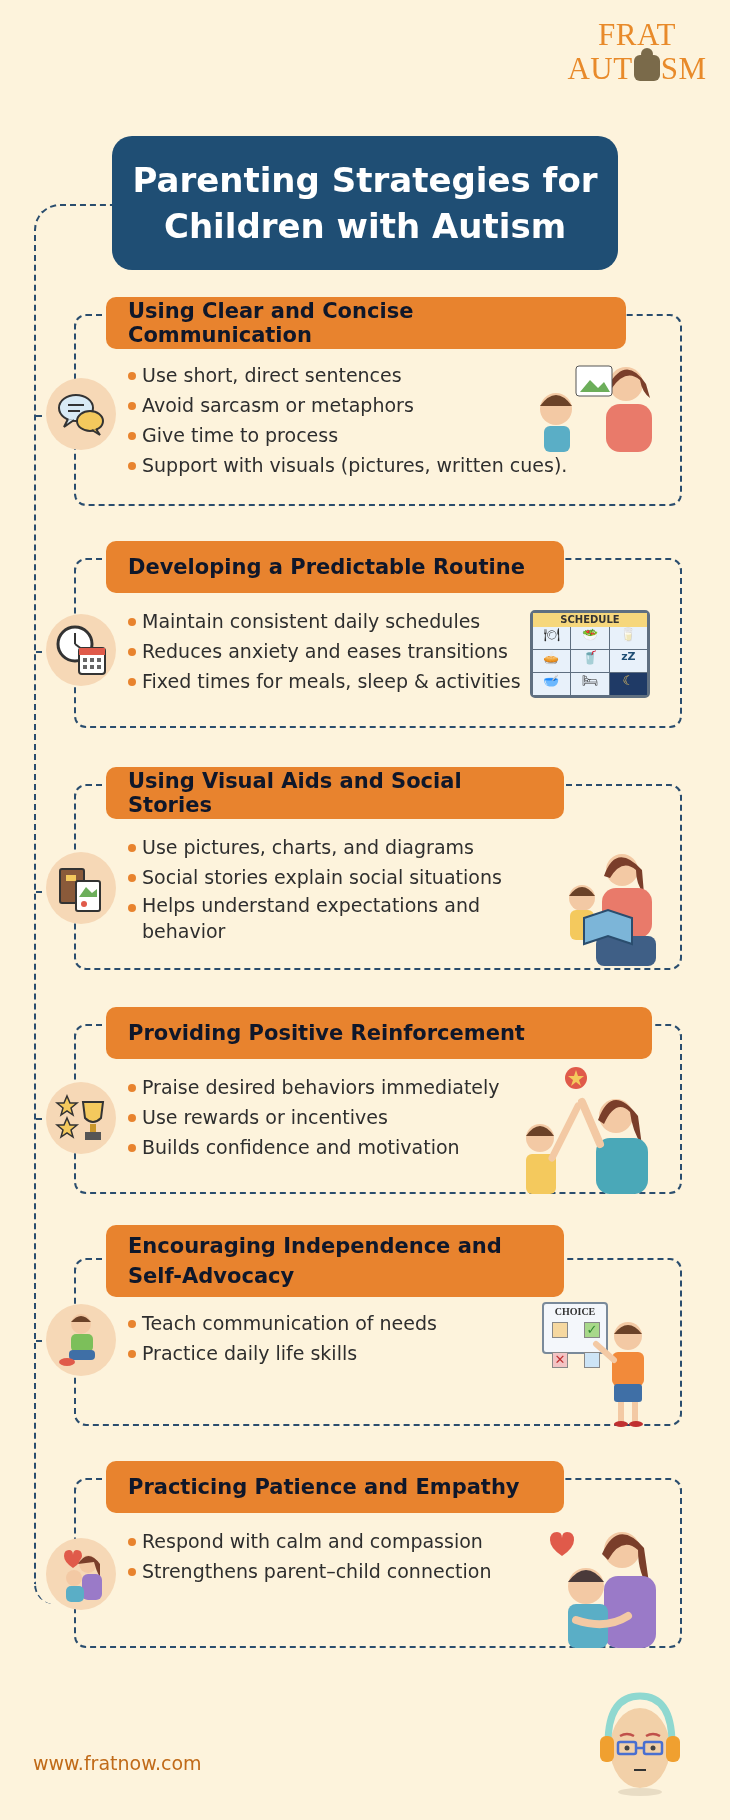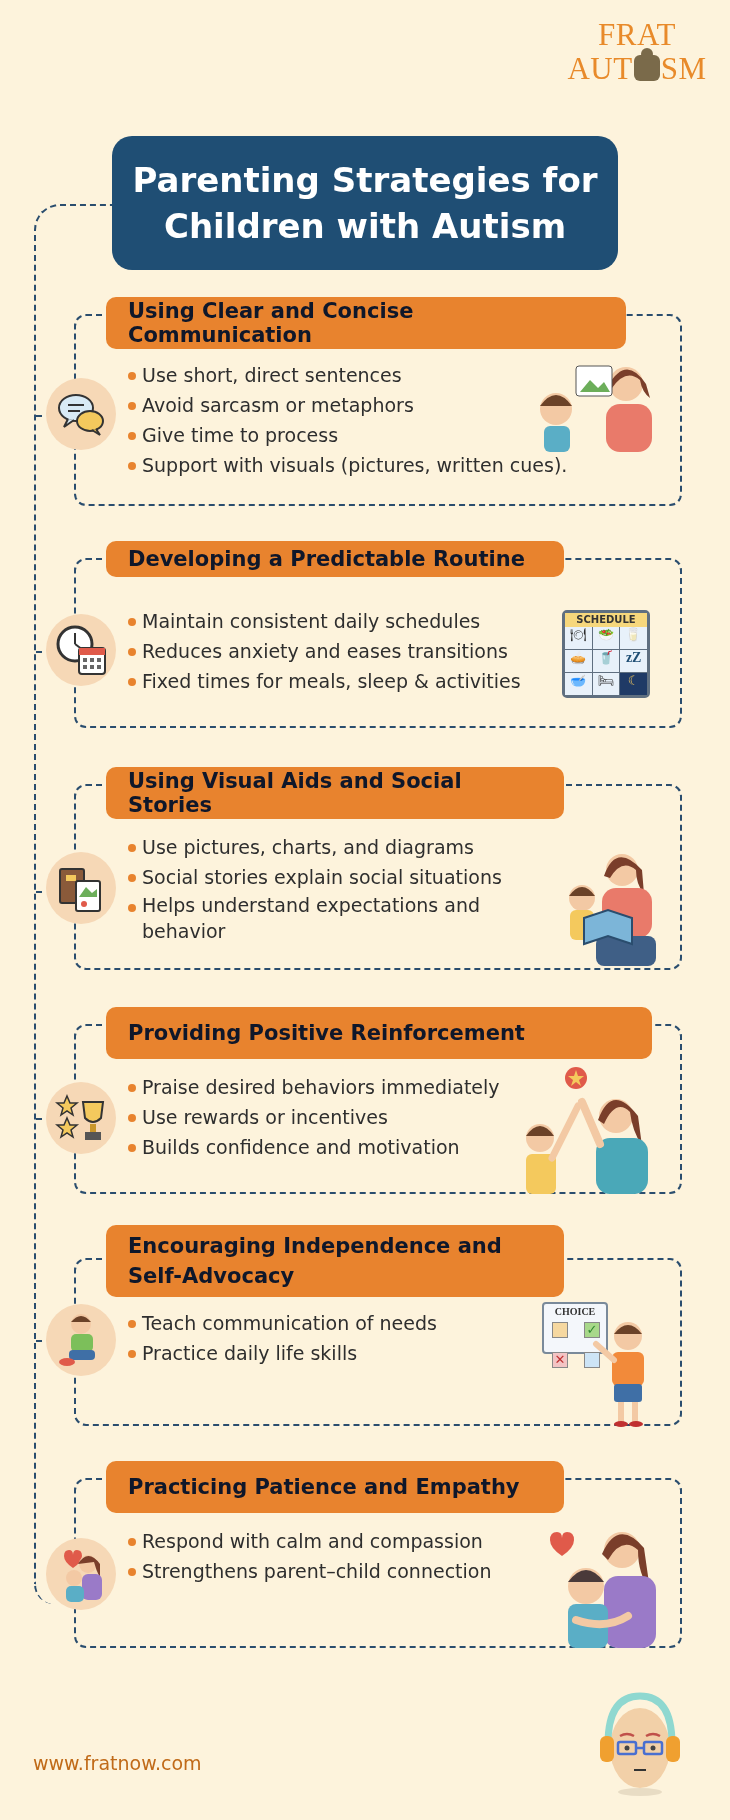--- a/index.html
+++ b/index.html
@@ -66,21 +66,21 @@
         <circle cx="100" cy="30" r="17" fill="#f3c9a4"></circle>
         <path d="M82 32 Q100 0 120 30 L124 44 Q116 38 114 26 Q100 14 86 34" fill="#7a3e2a"></path>
         <rect x="80" y="50" width="46" height="48" rx="14" fill="#e97a6a"></rect>
         <rect x="50" y="12" width="36" height="30" rx="3" fill="#fff" stroke="#555"></rect>
         <path d="M54 38 L64 26 L72 34 L78 28 L84 38 Z" fill="#6cae5a"></path>
       </svg>
   </div>
 </div>
 
 <div class="section" style="top:558px;height:170px;">
-  <div class="section-header" style="top:-19px;height:36px;width:458px;">Developing a Predictable Routine</div>
+  <div class="section-header" style="top:-19px;height:52px;width:458px;">Developing a Predictable Routine</div>
   <div class="connector" style="top:91px;"></div>
   <div class="icon-circle" style="top:54px;">
     <svg width="52" height="52" viewBox="0 0 52 52">
         <circle cx="20" cy="20" r="17" fill="#fff" stroke="#333" stroke-width="3"></circle>
         <line x1="20" y1="20" x2="20" y2="9" stroke="#333" stroke-width="2"></line>
         <line x1="20" y1="20" x2="28" y2="26" stroke="#333" stroke-width="2"></line>
         <rect x="24" y="24" width="26" height="26" rx="3" fill="#fff" stroke="#333" stroke-width="2"></rect>
         <rect x="24" y="24" width="26" height="7" fill="#e05a4a"></rect>
         <g fill="#666">
           <rect x="28" y="34" width="4" height="4"></rect>
@@ -90,29 +90,29 @@
           <rect x="35" y="41" width="4" height="4"></rect>
           <rect x="42" y="41" width="4" height="4"></rect>
         </g>
       </svg>
   </div>
   <ul class="bullets" style="top:46px;">
     <li>Maintain consistent daily schedules</li>
     <li>Reduces anxiety and eases transitions</li>
     <li>Fixed times for meals, sleep &amp; activities</li>
   </ul>
-  <div class="illustration" style="top:50px;right:30px;width:88px;height:88px;background:#ffffff;border:3px solid #5f6f80;border-radius:5px;">
+  <div class="illustration" style="top:50px;right:30px;width:120px;height:88px;background:#ffffff;border:3px solid #5f6f80;border-radius:5px;">
     <div style="background:#f6d77c;font-size:10px;font-weight:bold;text-align:center;height:14px;line-height:14px;color:#333;">SCHEDULE</div>
     <div style="display:grid;grid-template-columns:repeat(3,1fr);grid-template-rows:repeat(3,22px);gap:1px;background:#5f6f80;">
       <div style="background:#e8f1fa;font-size:13px;text-align:center;">🍽</div>
         <div style="background:#e8f1fa;font-size:13px;text-align:center;">🥗</div>
         <div style="background:#e8f1fa;font-size:13px;text-align:center;">🥛</div>
       <div style="background:#e8f1fa;font-size:13px;text-align:center;">🥧</div>
         <div style="background:#e8f1fa;font-size:13px;text-align:center;">🥤</div>
-        <div style="background:#e8f1fa;font-size:14px;text-align:center;color:#1f4e74;font-weight:bold;font-family:Liberation Serif, serif;">zZ</div>
+        <div style="background:#e8f1fa;font-size:11px;text-align:center;color:#1f4e74;font-weight:bold;">zZ</div>
       <div style="background:#e8f1fa;font-size:13px;text-align:center;">🥣</div>
         <div style="background:#e8f1fa;font-size:13px;text-align:center;">🛏</div>
         <div style="background:#1f3a66;font-size:13px;text-align:center;color:#f4c95d;">☾</div>
     </div>
   </div>
 </div>
 
 <div class="section" style="top:784px;height:186px;">
   <div class="section-header" style="top:-19px;height:52px;width:458px;">Using Visual Aids and Social Stories</div>
   <div class="connector" style="top:105px;"></div>

